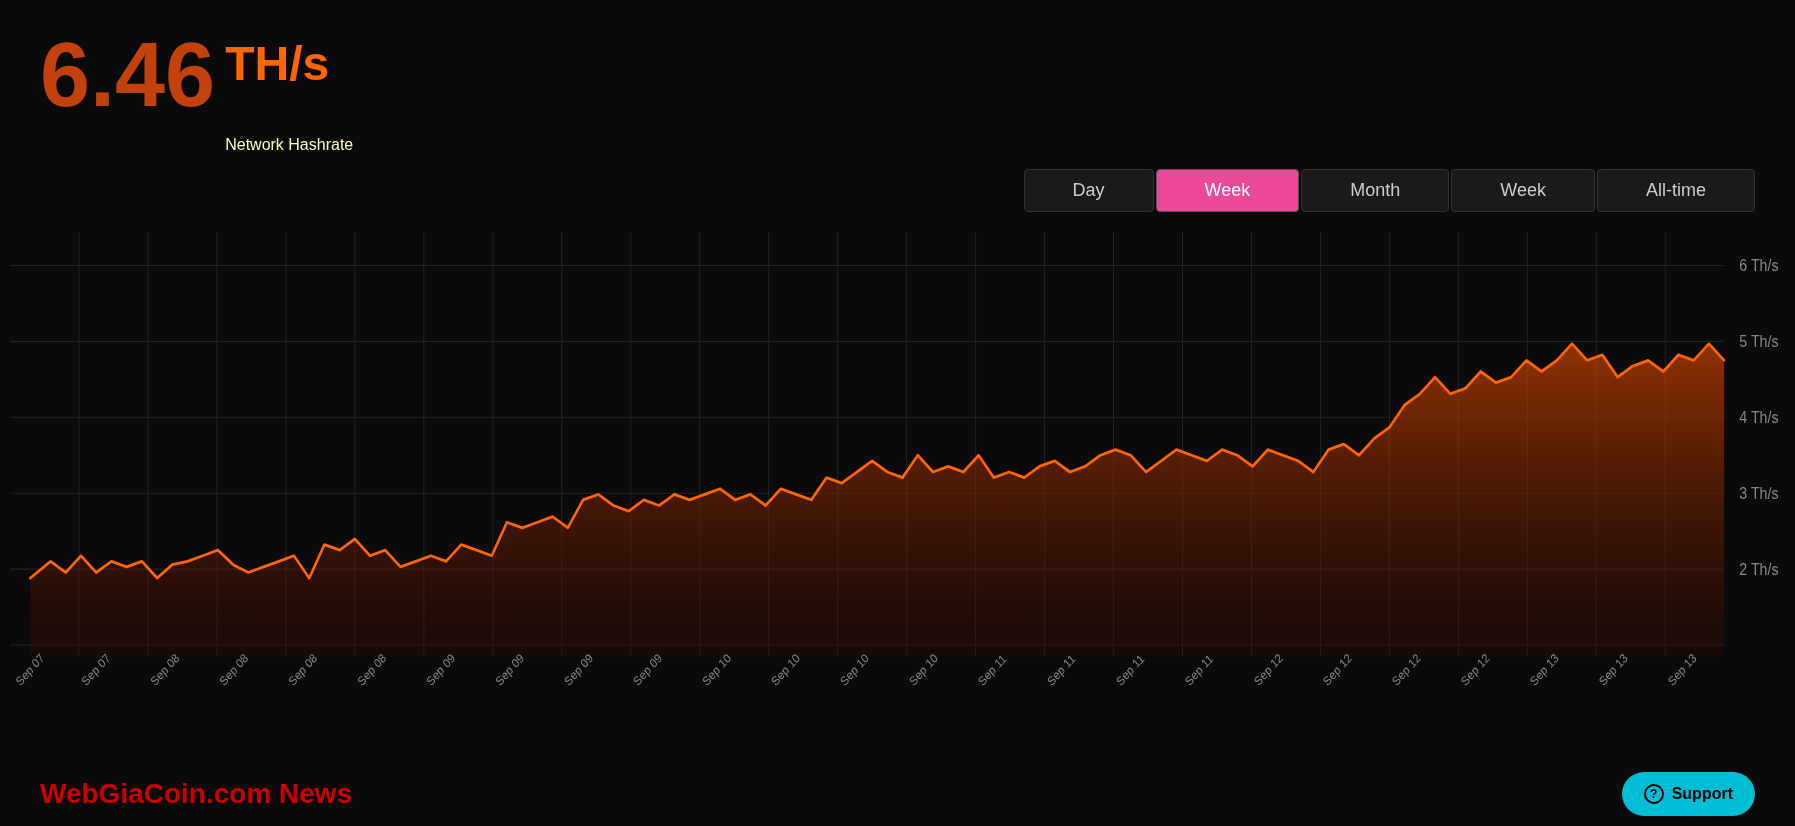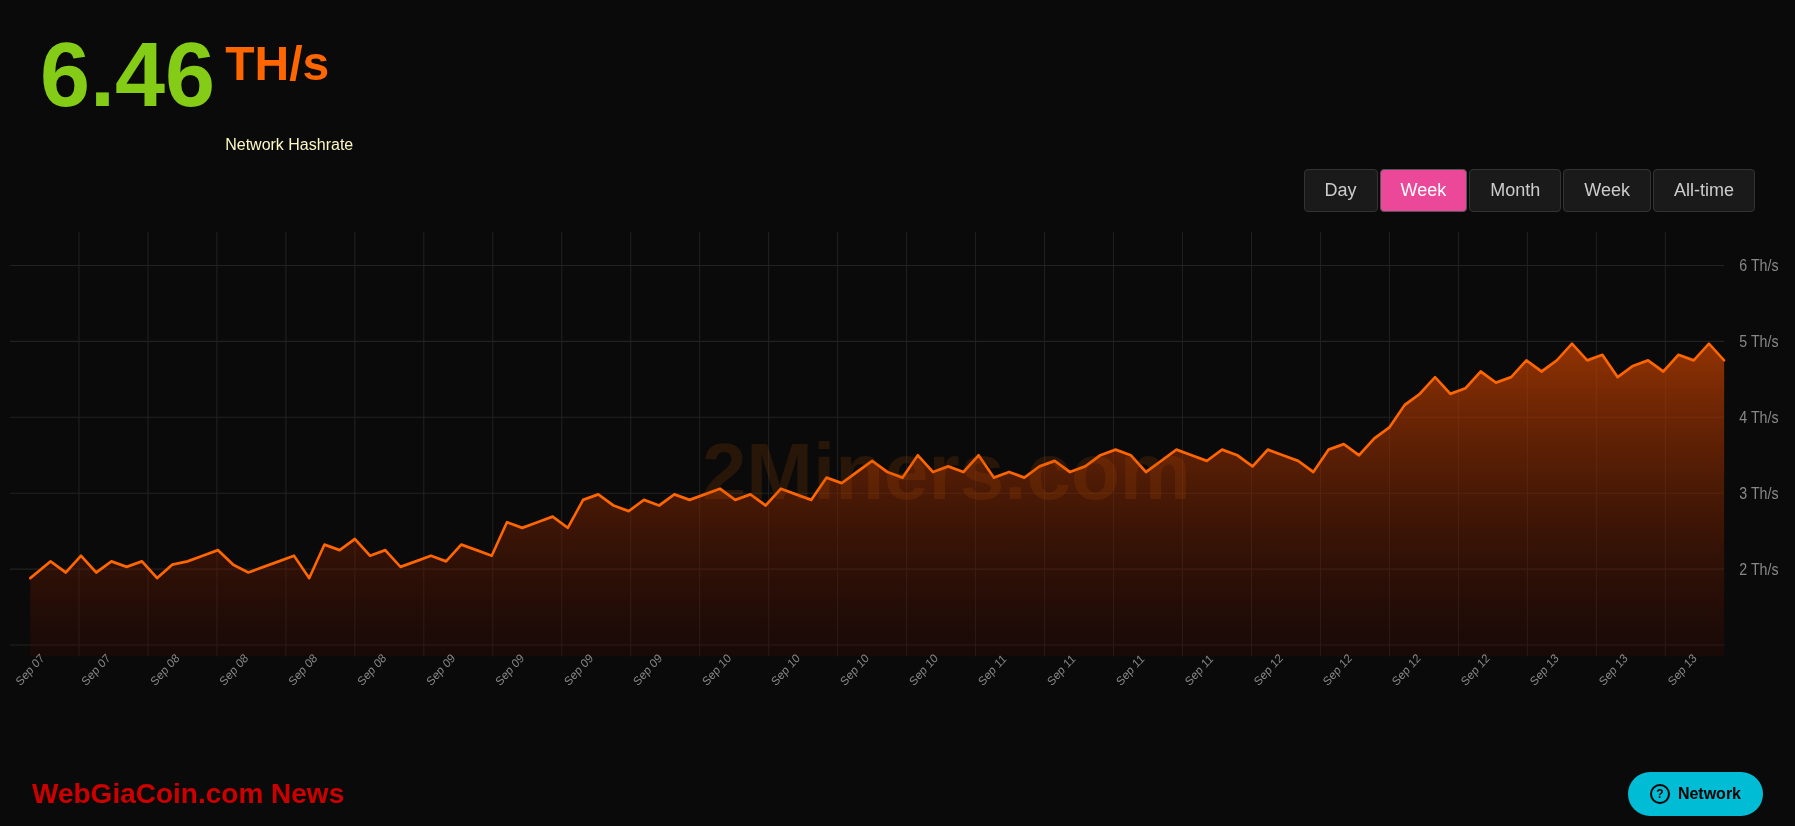--- a/index.html
+++ b/index.html
@@ -26,21 +26,21 @@
       letter-spacing: -1px;
     }
 
     .hashrate-display {
       display: flex;
       align-items: flex-start;
       gap: 10px;
     }
 
     .hashrate-value {
-      color: #84cc16;
+      color: #c2410c;
       font-size: 90px;
       font-weight: 900;
       line-height: 1;
     }
 
     .hashrate-unit-block {
       display: flex;
       flex-direction: column;
       padding-top: 10px;
       gap: 48px;
@@ -63,21 +63,21 @@
       display: flex;
       justify-content: flex-end;
       padding: 5px 40px 10px 40px;
       gap: 2px;
     }
 
     .time-btn {
       background: #1a1a1a;
       color: #cccccc;
       border: 1px solid #333;
-      padding: 10px 20px;
+      padding: 10px 48px;
       font-size: 18px;
       cursor: pointer;
       border-radius: 4px;
     }
 
     .time-btn.active {
       background: #ec4899;
       color: #ffffff;
       border-color: #555;
     }
@@ -105,21 +105,21 @@
 
     .chart-svg {
       width: 100%;
       height: 100%;
     }
 
     .bottom-bar {
       display: flex;
       justify-content: space-between;
       align-items: center;
-      padding: 10px 32px;
+      padding: 10px 40px;
       position: absolute;
       bottom: 0;
       left: 0;
       right: 0;
     }
 
     .brand-watermark {
       color: #cc0000;
       font-size: 28px;
       font-weight: 900;
@@ -166,21 +166,20 @@
 
 <div class="time-filter">
   <button class="time-btn">Day</button>
   <button class="time-btn active">Week</button>
   <button class="time-btn">Month</button>
   <button class="time-btn">Week</button>
   <button class="time-btn">All-time</button>
 </div>
 
 <div class="chart-container">
-  <div class="chart-watermark">2Miners.com</div>
   
   <svg class="chart-svg" viewBox="0 0 1750 430" preserveAspectRatio="none">
 
     <defs>
       <linearGradient id="areaGrad" x1="0" y1="0" x2="0" y2="1">
         <stop offset="0%" stop-color="#cc4400" stop-opacity="0.7"></stop>
         <stop offset="100%" stop-color="#3a0800" stop-opacity="0.3"></stop>
       </linearGradient>
     </defs>
 
@@ -280,15 +279,15 @@
     <text x="1498" y="405" fill="#888" font-size="11" transform="rotate(-45, 1503, 400)">Sep 13</text>
     <text x="1566" y="405" fill="#888" font-size="11" transform="rotate(-45, 1571, 400)">Sep 13</text>
     <text x="1634" y="405" fill="#888" font-size="11" transform="rotate(-45, 1639, 400)">Sep 13</text>
   </svg>
 </div>
 
 <div class="bottom-bar">
   <span class="brand-watermark">WebGiaCoin.com News</span>
   <button class="support-btn">
     <span class="support-icon">?</span>
-    <span>Network</span>
+    <span>Support</span>
   </button>
 </div>
 
 </body></html>

